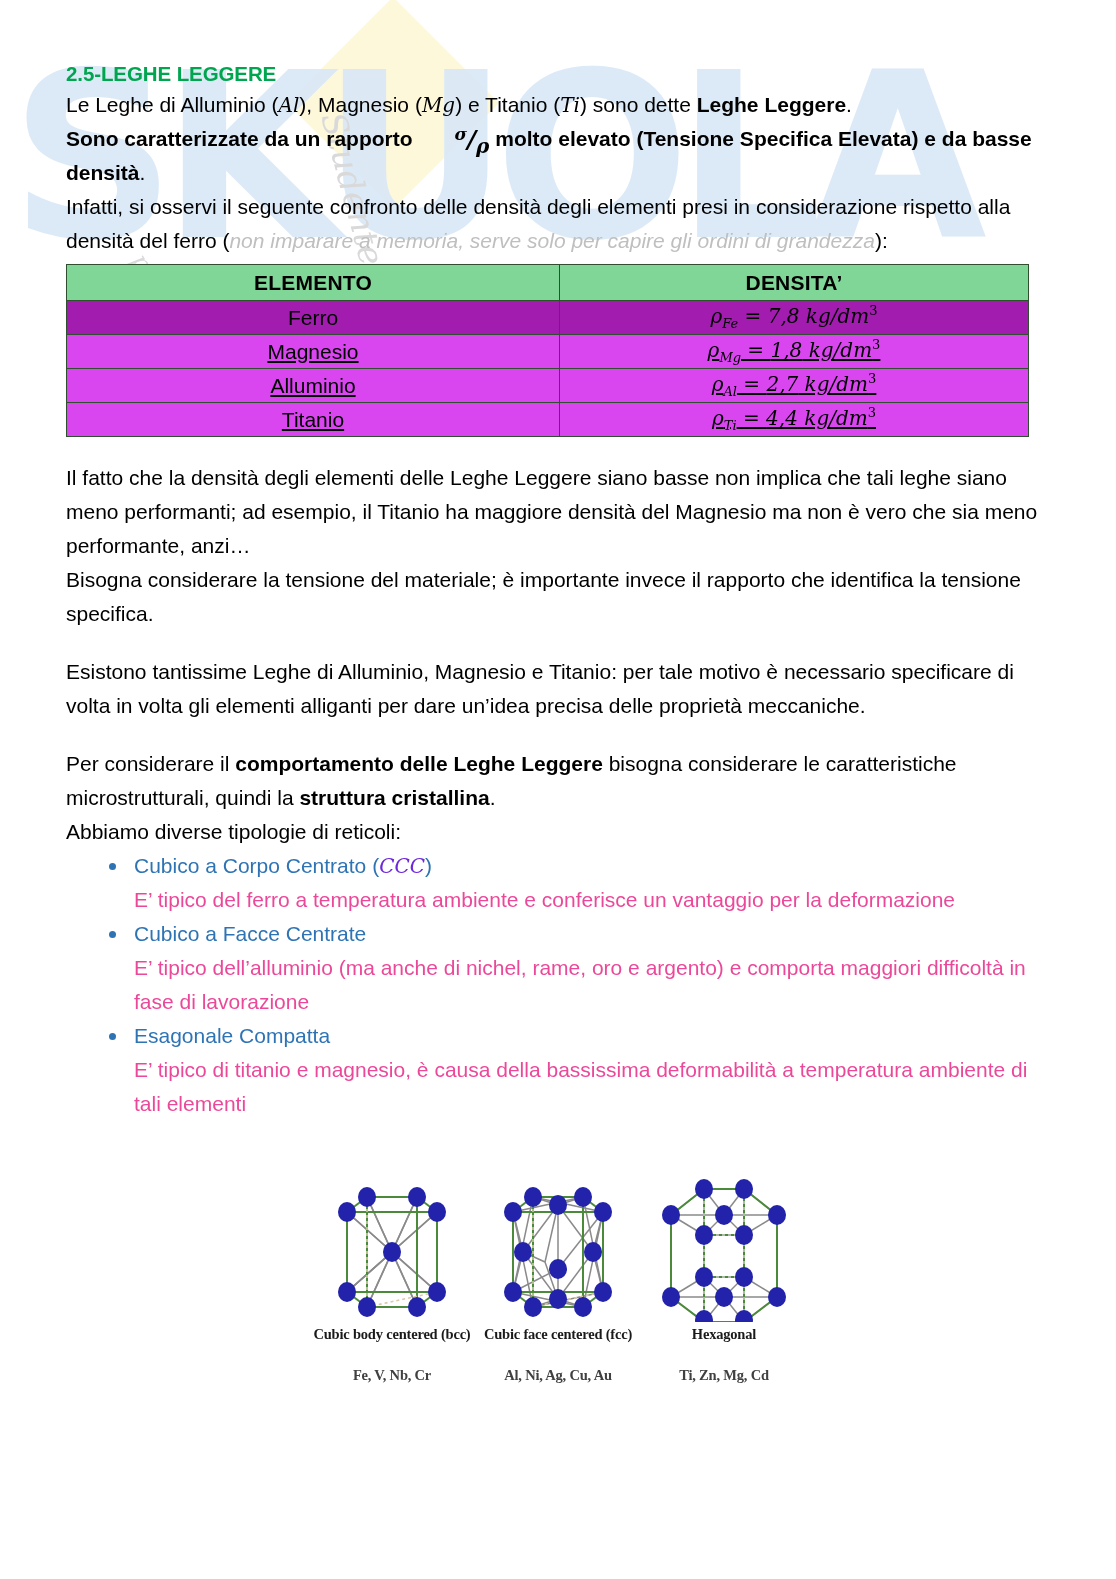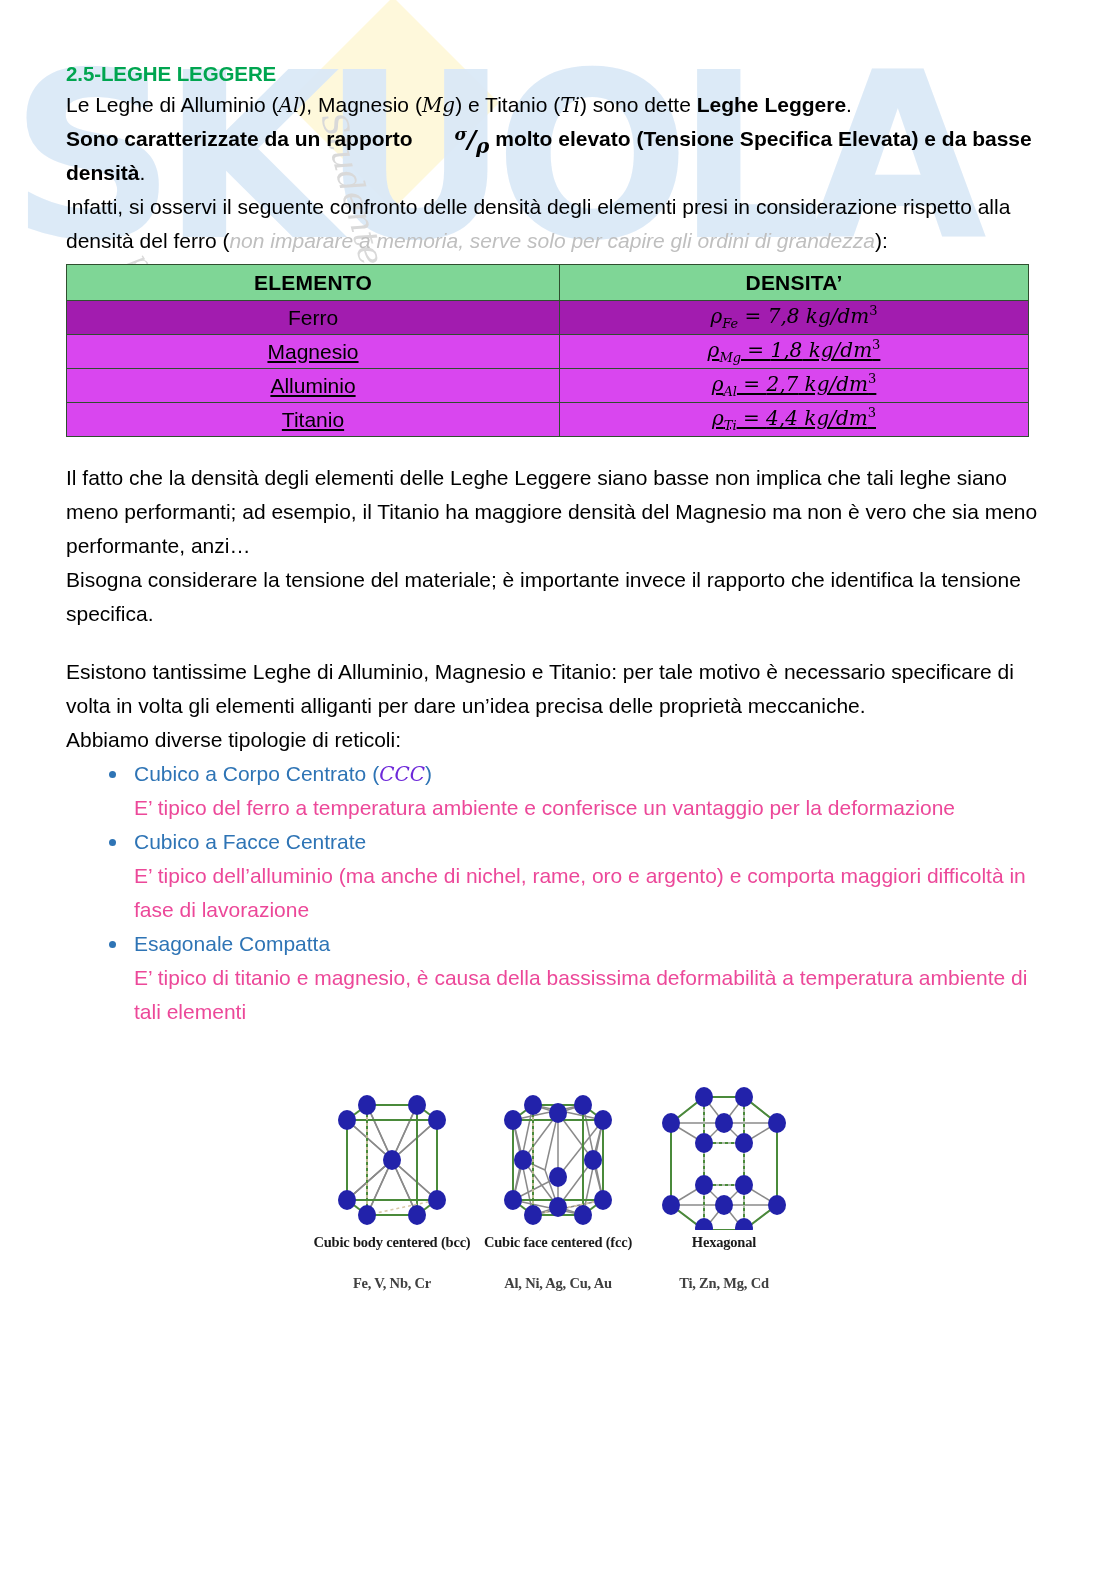--- a/index.html
+++ b/index.html
@@ -279,20 +279,23 @@
         <td>
           <span class="formula"><span>ρ</span><sub>Ti</sub><span> = </span><span>4,4</span><span> kg/dm</span><sup>3</sup></span>
         </td>
       </tr>
     </tbody>
   </table>
 
   <p class="para gap">Il fatto che la densità degli elementi delle Leghe Leggere siano basse non implica che tali leghe siano meno performanti; ad esempio, il Titanio ha maggiore densità del Magnesio ma non è vero che sia meno performante, anzi…</p>
   <p class="para">Bisogna considerare la tensione del materiale; è importante invece il rapporto che identifica la tensione specifica.</p>
   <p class="para gap">Esistono tantissime Leghe di Alluminio, Magnesio e Titanio: per tale motivo è necessario specificare di volta in volta gli elementi alliganti per dare un’idea precisa delle proprietà meccaniche.</p>
+  <p class="para gap">
+    <span>Per considerare il </span><span class="b">comportamento delle Leghe Leggere</span><span> bisogna considerare le caratteristiche microstrutturali, quindi la </span><span class="b">struttura cristallina</span><span>.</span>
+  </p>
   <p class="para">Abbiamo diverse tipologie di reticoli:</p>
 
   <ul class="reticoli">
     <li>
       <span class="bullet-dot"></span>
       <div class="bullet-head"><span>Cubico a Corpo Centrato (</span><span class="math">CCC</span><span>)</span></div>
       <div class="bullet-body">E’ tipico del ferro a temperatura ambiente e conferisce un vantaggio per la deformazione</div>
     </li>
     <li>
       <span class="bullet-dot"></span>

